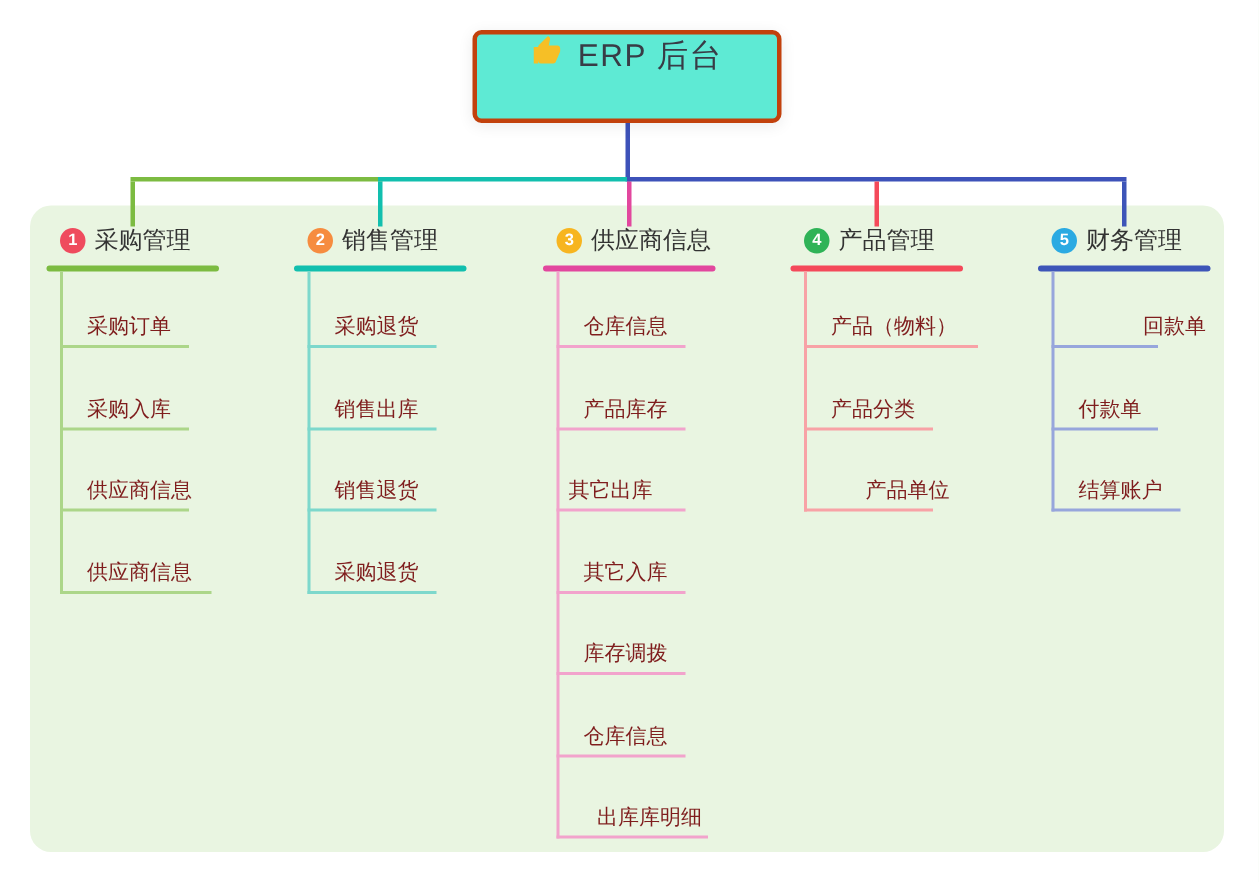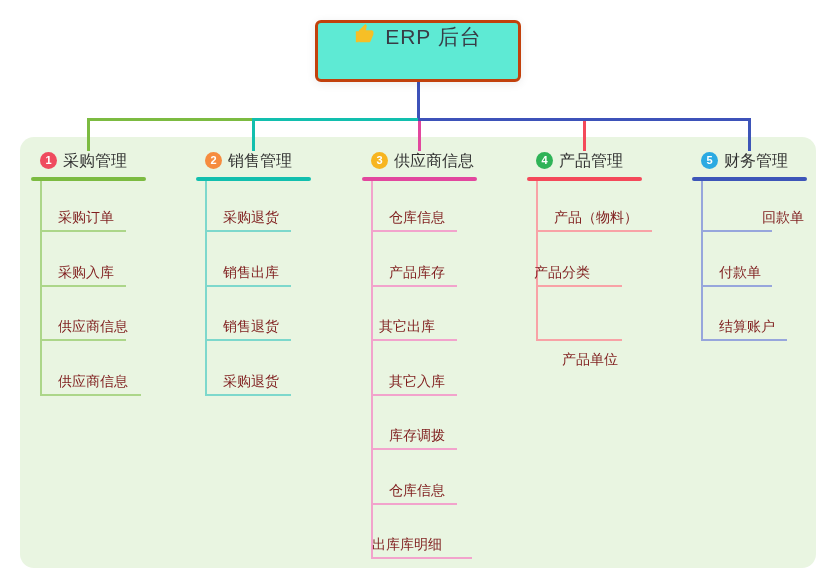--- a/index.html
+++ b/index.html
@@ -102,33 +102,33 @@
         <div class="sub-label" style="left: 389px; top: 260.5px;">产品库存</div>
         <div class="line" style="left: 371px; top: 284.5px; width: 86px; height: 2px; background: rgb(242, 163, 204);"></div>
         <div class="sub-label" style="left: 379px; top: 315px;">其它出库</div>
         <div class="line" style="left: 371px; top: 339px; width: 86px; height: 2px; background: rgb(242, 163, 204);"></div>
         <div class="sub-label" style="left: 389px; top: 369.5px;">其它入库</div>
         <div class="line" style="left: 371px; top: 393.5px; width: 86px; height: 2px; background: rgb(242, 163, 204);"></div>
         <div class="sub-label" style="left: 389px; top: 424px;">库存调拨</div>
         <div class="line" style="left: 371px; top: 448px; width: 86px; height: 2px; background: rgb(242, 163, 204);"></div>
         <div class="sub-label" style="left: 389px; top: 478.5px;">仓库信息</div>
         <div class="line" style="left: 371px; top: 502.5px; width: 86px; height: 2px; background: rgb(242, 163, 204);"></div>
-        <div class="sub-label" style="left: 372px; top: 533px;">出库库明细</div>
+        <div class="sub-label" style="left: 398px; top: 533px;">出库库明细</div>
         <div class="line" style="left: 371px; top: 557px; width: 101px; height: 2px; background: rgb(242, 163, 204);"></div>
       </div>
       <div>
         <div class="badge" style="left: 536px; top: 152px; background: rgb(47, 179, 87);">4</div>
         <div class="branch-label" style="left: 559px; top: 150px;">产品管理</div>
         <div class="line" style="left: 527px; top: 177px; width: 115px; height: 4px; border-radius: 2px; background: rgb(244, 73, 90);"></div>
         <div class="line" style="left: 536px; top: 181px; width: 2px; height: 160px; background: rgb(248, 162, 166);"></div>
         <div class="sub-label" style="left: 554px; top: 206px;">产品（物料）</div>
         <div class="line" style="left: 536px; top: 230px; width: 116px; height: 2px; background: rgb(248, 162, 166);"></div>
-        <div class="sub-label" style="left: 534px; top: 260.5px;">产品分类</div>
+        <div class="sub-label" style="left: 554px; top: 260.5px;">产品分类</div>
         <div class="line" style="left: 536px; top: 284.5px; width: 86px; height: 2px; background: rgb(248, 162, 166);"></div>
-        <div class="sub-label" style="left: 562px; top: 315px; margin-top: 33px;">产品单位</div>
+        <div class="sub-label" style="left: 577px; top: 315px;">产品单位</div>
         <div class="line" style="left: 536px; top: 339px; width: 86px; height: 2px; background: rgb(248, 162, 166);"></div>
       </div>
       <div>
         <div class="badge" style="left: 701px; top: 152px; background: rgb(43, 170, 226);">5</div>
         <div class="branch-label" style="left: 724px; top: 150px;">财务管理</div>
         <div class="line" style="left: 692px; top: 177px; width: 115px; height: 4px; border-radius: 2px; background: rgb(61, 85, 184);"></div>
         <div class="line" style="left: 701px; top: 181px; width: 2px; height: 160px; background: rgb(151, 166, 220);"></div>
         <div class="sub-label" style="left: 762px; top: 206px;">回款单</div>
         <div class="line" style="left: 701px; top: 230px; width: 71px; height: 2px; background: rgb(151, 166, 220);"></div>
         <div class="sub-label" style="left: 719px; top: 260.5px;">付款单</div>

